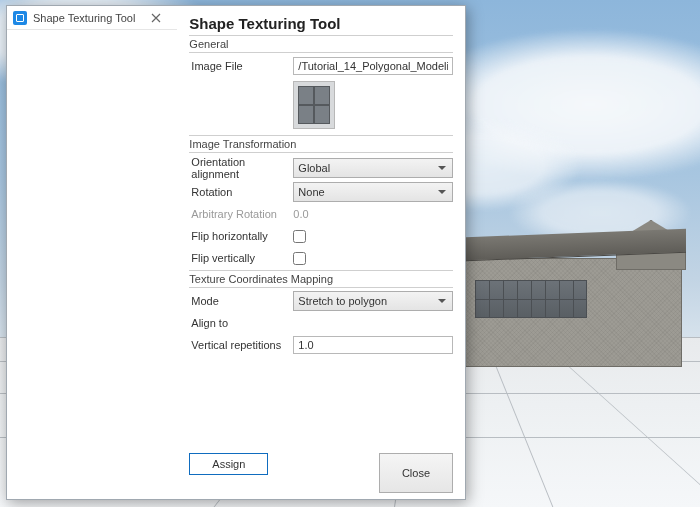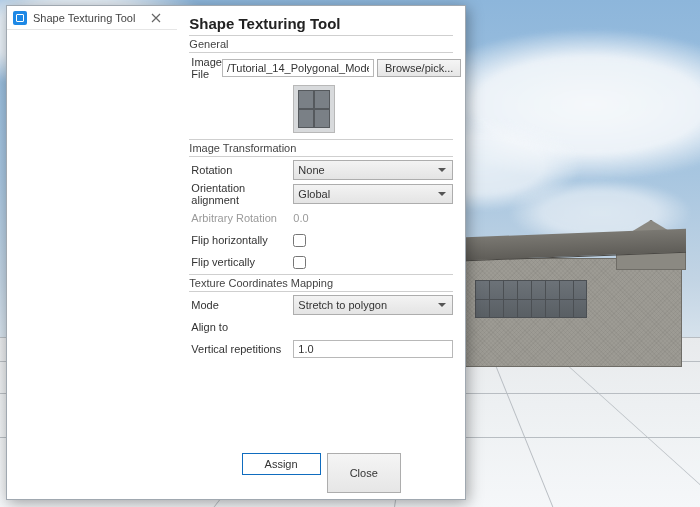--- a/index.html
+++ b/index.html
@@ -40,21 +40,21 @@
 .val{flex:1;display:flex;align-items:center;gap:3px}
 input[type=text].field{flex:1;height:18px;border:1px solid #b8b8b8;background:#fff;padding:0 4px;font-size:11px;color:#333}
 .btn{height:18px;border:1px solid #adadad;background:linear-gradient(180deg,#f5f5f5,#e6e6e6);padding:0 7px;font-size:11px;color:#333;cursor:pointer;display:flex;align-items:center}
 .sel{flex:1;height:20px;border:1px solid #adadad;background:linear-gradient(180deg,#f3f3f3,#e4e4e4);padding:0 4px;font-size:11px;color:#333;position:relative;cursor:pointer;display:flex;align-items:center}
 .sel::after{content:"";position:absolute;right:6px;top:7px;border:4px solid transparent;border-top-color:#555}
 input[type=checkbox]{width:13px;height:13px;cursor:pointer}
 .thumb{margin:3px 0 6px 104px;width:42px;height:48px;border:1px solid #b8b8b8;background:#d8dadc;position:relative}
 .thumb::before{content:"";position:absolute;inset:4px;background:#7a8086;border:1px solid #55595d}
 .thumb::after{content:"";position:absolute;left:4px;right:4px;top:4px;bottom:4px;background:linear-gradient(90deg,transparent 48%,#55595d 48% 52%,transparent 52%),linear-gradient(180deg,transparent 48%,#55595d 48% 52%,transparent 52%)}
 .spacer{flex:1}
-.footer{display:flex;justify-content:center;gap:6px;padding-top:6px}
+.footer{display:flex;justify-content:space-between;gap:6px;padding-top:6px}
 .btn.primary{border-color:#0f6cbf;background:#fff;padding:2px 22px;height:22px}
 .btn.normal{padding:2px 22px;height:40px}
 </style>
 </head>
 <body>
 
 <div class="viewport">
   <div class="cloud cl1"></div>
   <div class="cloud cl2"></div>
   <div class="cloud cl2b"></div>
@@ -98,36 +98,35 @@
     </div>
   </div>
   <div class="body">
     <h1>Shape Texturing Tool</h1>
 
     <div class="group-hdr">General</div>
     <div class="row">
       <div class="lbl">Image File</div>
       <div class="val">
         <input type="text" class="field" value="/Tutorial_14_Polygonal_Modeling__2020_0/assets/window.png" style="">
-        <div class="btn">Browse/pick...</div>
       </div>
     </div>
     <div class="thumb"></div>
 
     <div class="group-hdr">Image Transformation</div>
     <div class="row">
+      <div class="lbl">Orientation alignment</div>
+      <div class="val">
+          <div class="sel">Global</div>
+        </div>
+    </div>
+    <div class="row">
       <div class="lbl">Rotation</div>
       <div class="val">
           <div class="sel">None</div>
-        </div>
-    </div>
-    <div class="row">
-      <div class="lbl">Orientation alignment</div>
-      <div class="val">
-          <div class="sel">Global</div>
         </div>
     </div>
     <div class="row">
       <div class="lbl disabled">Arbitrary Rotation</div>
       <div class="val">
           <span style="color:#9a9a9a">0.0</span>
         </div>
     </div>
     <div class="row">
       <div class="lbl">Flip horizontally</div>

